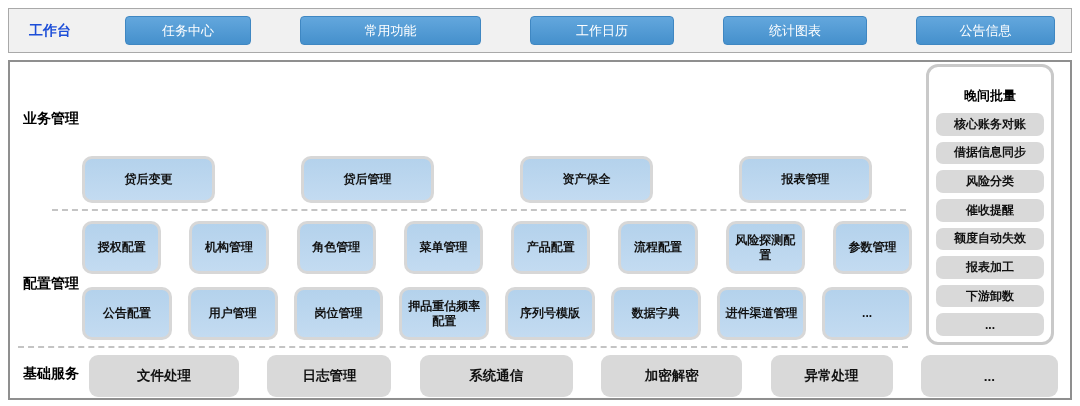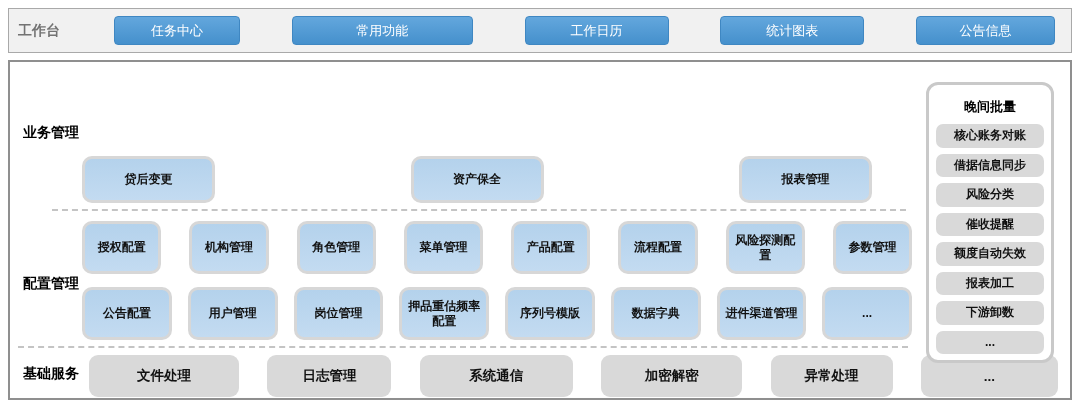--- a/index.html
+++ b/index.html
@@ -7,22 +7,22 @@
   body { font-family:"Liberation Sans","DejaVu Sans",sans-serif; color:#111; }
   .page { position:relative; width:1080px; height:406px; background:#fff; overflow:hidden; }
 
   
   .topbar {
     position:absolute; left:8px; right:8px; top:8px; height:45px;
     background:#f1f1f1; border:1px solid #a9a9a9;
     display:flex; align-items:center;
   }
   .topbar-label {
-    width:58px; margin-left:1px; text-align:center;
-    color:#737373; font-size:14px; font-weight:bold; flex:none;
+    width:58px; margin-left:12px; text-align:center;
+    color:#1d4ed8; font-size:14px; font-weight:bold; flex:none;
   }
   .topbar-buttons {
     flex:1; display:flex; align-items:center; justify-content:space-between;
     margin-left:14px; margin-right:16px;
   }
   .btn-blue {
     height:29px; border-radius:4px;
     background:linear-gradient(180deg,#63a7dd 0%,#4590cc 100%);
     border:1px solid #3f87c2;
     color:#fff; font-size:13px;
@@ -36,21 +36,21 @@
 
   
   .main {
     position:absolute; left:8px; right:8px; top:60px; bottom:6px;
     background:#fff; border:2px solid #8f8f8f;
   }
   .side-label {
     position:absolute; left:9px; width:64px; text-align:center;
     font-size:14px; font-weight:bold; color:#000;
   }
-  .label-business { top:48px;margin-top:14px; }
+  .label-business { top:48px; }
   .label-config   { top:213px; }
   .label-base     { top:303px; }
 
   .tile {
     background:linear-gradient(180deg,#b4d2ec 0%,#c3dbf1 100%);
     border:3px solid #d7d7d7; border-radius:10px;
     display:flex; align-items:center; justify-content:center; text-align:center;
     font-size:12px; font-weight:bold; color:#111;
     line-height:1.25; padding:2px 5px;
   }
@@ -78,23 +78,23 @@
   }
   .base-row .gray-tile:nth-child(1){ width:150px; }
   .base-row .gray-tile:nth-child(2){ width:124px; }
   .base-row .gray-tile:nth-child(3){ width:153px; }
   .base-row .gray-tile:nth-child(4){ width:141px; }
   .base-row .gray-tile:nth-child(5){ width:122px; }
   .base-row .gray-tile:nth-child(6){ width:137px; }
 
   
   .night {
-    position:absolute; right:16px; top:20px; width:128px; height:281px;
+    position:absolute; right:16px; top:2px; width:128px; height:281px;
     background:#fff; border:3px solid #c9c9c9; border-radius:12px;
-    padding:13px 7px 6px 7px; display:flex; flex-direction:column;
+    padding:20px 7px 6px 7px; display:flex; flex-direction:column;
   }
   .night-title {
     text-align:center; font-size:13px; font-weight:bold; color:#000;
     height:20px; line-height:18px; flex:none;
   }
   .night-item {
     background:#d9d9d9; border-radius:7px; margin-top:6px; flex:1;
     display:flex; align-items:center; justify-content:center;
     font-size:12px; font-weight:bold; color:#111;
   }
@@ -117,20 +117,21 @@
 
   <div class="main">
 
     <div class="side-label label-business">业务管理</div>
     <div class="side-label label-config">配置管理</div>
     <div class="side-label label-base">基础服务</div>
 
 
     <div class="row biz-row2">
       <div class="tile">贷后变更</div>
+      <div class="tile">贷后管理</div>
       <div class="tile">资产保全</div>
       <div class="tile">报表管理</div>
     </div>
 
     <div class="dash dash-1"></div>
 
     <div class="row cfg-row1">
       <div class="tile">授权配置</div>
       <div class="tile">机构管理</div>
       <div class="tile">角色管理</div>

